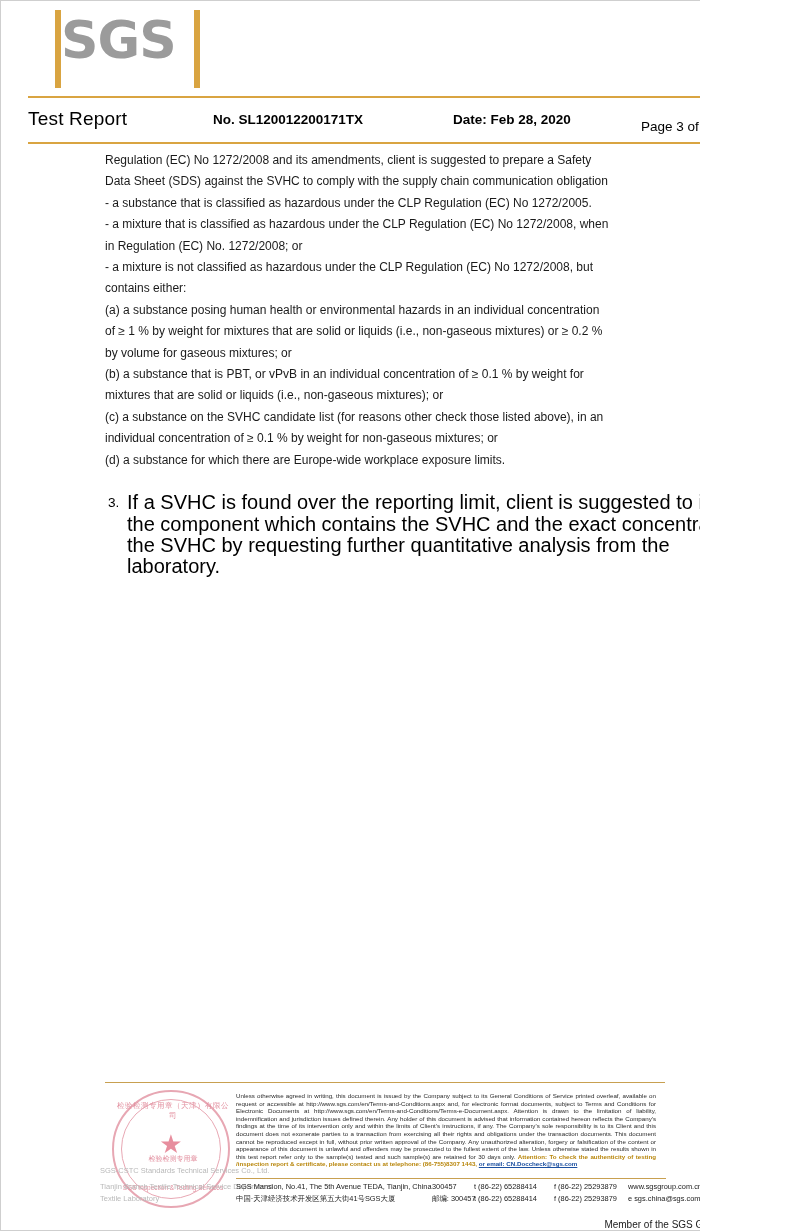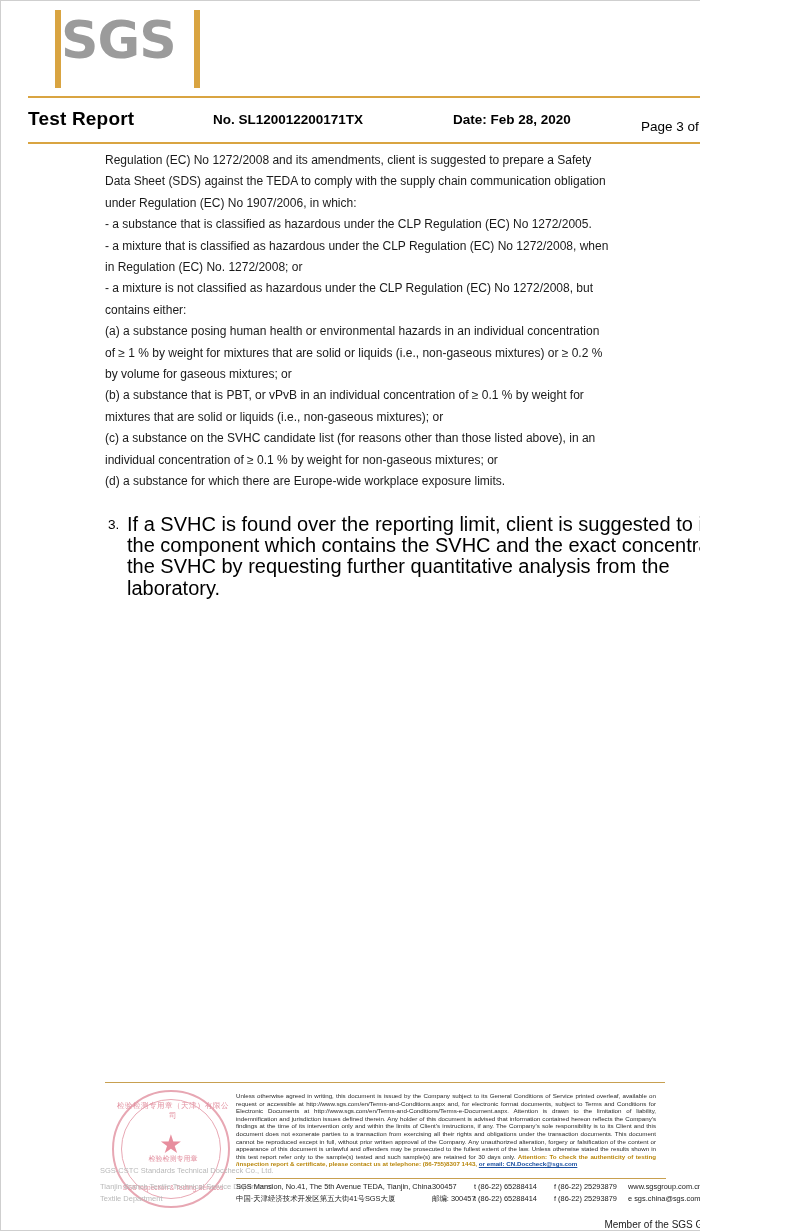--- a/index.html
+++ b/index.html
@@ -73,21 +73,21 @@
     left: 28px;
     top: 108px;
     width: 744px;
     height: 30px;
   }
   .title-main {
     position: absolute;
     left: 0;
     top: 0;
     font-size: 19px;
-    font-weight: bold;
+    font-weight: normal;
     letter-spacing: 0.2px;
   }
   .title-no {
     position: absolute;
     left: 185px;
     top: 4px;
     font-size: 13.5px;
     font-weight: bold;
   }
   .title-date {
@@ -319,33 +319,32 @@
     <div class="title-main">Test Report</div>
     <div class="title-no">No. SL120012200171TX</div>
     <div class="title-date">Date: Feb 28, 2020</div>
     <div class="title-page">Page 3 of 16</div>
   </div>
   <div class="title-rule"></div>
 
   <div class="body-area">
     <p class="para">
       <span class="para-line">Regulation (EC) No 1272/2008 and its amendments, client is suggested to prepare a Safety</span>
-      <span class="para-line">Data Sheet (SDS) against the TEDA to comply with the supply chain communication obligation</span>
-      <span class="para-line">under Regulation (EC) No 1907/2006, in which:</span>
+      <span class="para-line">Data Sheet (SDS) against the SVHC to comply with the supply chain communication obligation</span>
       <span class="para-line">- a substance that is classified as hazardous under the CLP Regulation (EC) No 1272/2005.</span>
       <span class="para-line">- a mixture that is classified as hazardous under the CLP Regulation (EC) No 1272/2008, when</span>
       <span class="para-line">in Regulation (EC) No. 1272/2008; or</span>
       <span class="para-line">- a mixture is not classified as hazardous under the CLP Regulation (EC) No 1272/2008, but</span>
       <span class="para-line">contains either:</span>
       <span class="para-line">(a) a substance posing human health or environmental hazards in an individual concentration</span>
       <span class="para-line">of ≥ 1 % by weight for mixtures that are solid or liquids (i.e., non-gaseous mixtures) or ≥ 0.2 %</span>
       <span class="para-line">by volume for gaseous mixtures; or</span>
       <span class="para-line">(b) a substance that is PBT, or vPvB in an individual concentration of ≥ 0.1 % by weight for</span>
       <span class="para-line">mixtures that are solid or liquids (i.e., non-gaseous mixtures); or</span>
-      <span class="para-line">(c) a substance on the SVHC candidate list (for reasons other than those listed above), in an</span>
+      <span class="para-line">(c) a substance on the SVHC candidate list (for reasons other check those listed above), in an</span>
       <span class="para-line">individual concentration of ≥ 0.1 % by weight for non-gaseous mixtures; or</span>
       <span class="para-line">(d) a substance for which there are Europe-wide workplace exposure limits.</span>
     </p>
 
     <div class="numbered">
       <div class="marker">3.</div>
       <div class="numbered-text">If a SVHC is found over the reporting limit, client is suggested to identify the component which contains the SVHC and the exact concentration of the SVHC by requesting further quantitative analysis from the laboratory.</div>
     </div>
   </div>
 
@@ -353,23 +352,23 @@
     <div class="footer-rule-top"></div>
 
     <div class="stamp">
       <div class="stamp-inner"></div>
       <div class="stamp-star">★</div>
       <div class="stamp-top-text">检验检测专用章（天津）有限公司</div>
       <div class="stamp-mid-text">检验检测专用章</div>
       <div class="stamp-bot-text">SGS Inspection &amp; Testing Services</div>
     </div>
 
-    <div class="ghost-text ghost-1">SGS-CSTC Standards Technical Doccheck Co., Ltd.</div>
+    <div class="ghost-text ghost-1">SGS-CSTC Standards Technical Services Co., Ltd.</div>
     <div class="ghost-text ghost-2">Tianjin Branch Textile Technical Service Department</div>
-    <div class="ghost-text ghost-3">Textile Department</div>
+    <div class="ghost-text ghost-3">Textile Laboratory</div>
 
     <div class="legal">
       <span>Unless otherwise agreed in writing, this document is issued by the Company subject to its General Conditions of Service printed overleaf, available on request or accessible at http://www.sgs.com/en/Terms-and-Conditions.aspx and, for electronic format documents, subject to Terms and Conditions for Electronic Documents at http://www.sgs.com/en/Terms-and-Conditions/Terms-e-Document.aspx. Attention is drawn to the limitation of liability, indemnification and jurisdiction issues defined therein. Any holder of this document is advised that information contained hereon reflects the Company's findings at the time of its intervention only and within the limits of Client's instructions, if any. The Company's sole responsibility is to its Client and this document does not exonerate parties to a transaction from exercising all their rights and obligations under the transaction documents. This document cannot be reproduced except in full, without prior written approval of the Company. Any unauthorized alteration, forgery or falsification of the content or appearance of this document is unlawful and offenders may be prosecuted to the fullest extent of the law. Unless otherwise stated the results shown in this test report refer only to the sample(s) tested and such sample(s) are retained for 30 days only.</span>
       <span class="legal-attention">Attention: To check the authenticity of testing /inspection report &amp; certificate, please contact us at telephone: (86-755)8307 1443,</span>
       <span class="legal-email">or email: CN.Doccheck@sgs.com</span>
     </div>
 
     <div class="footer-rule-mid"></div>
 
     <div class="addr-block">

